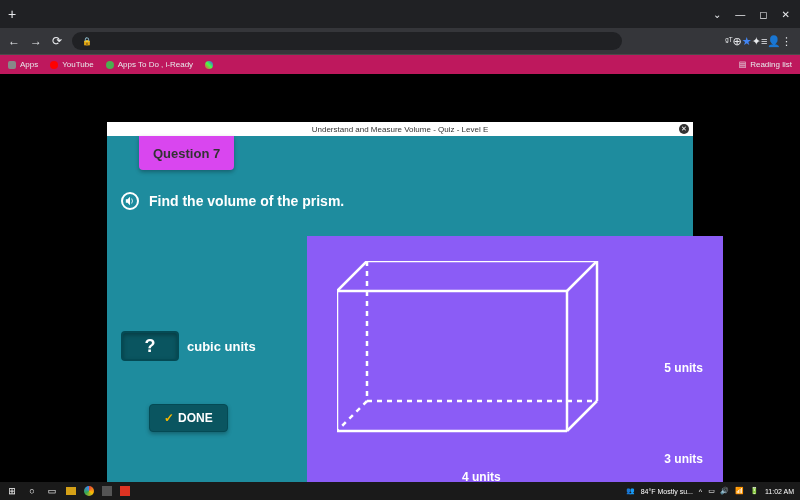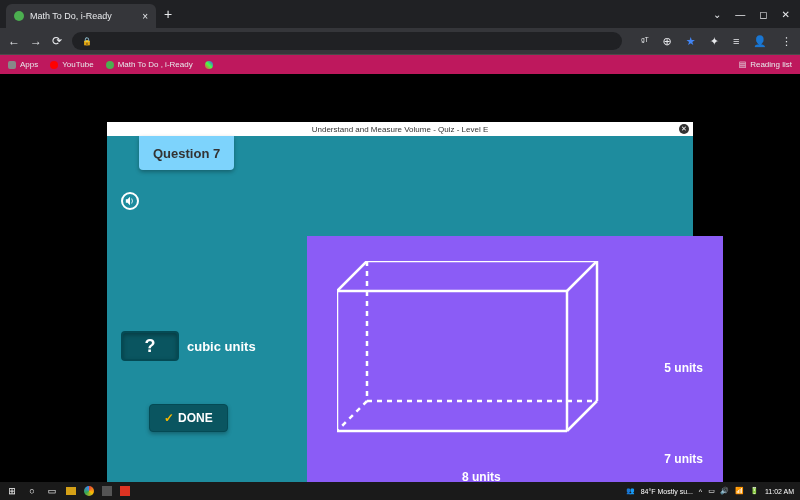--- a/index.html
+++ b/index.html
@@ -12,37 +12,37 @@
 .tab-title { color: #e8eaed; font-size: 9px; flex: 1; }
 .tab-close { color: #e8eaed; font-size: 10px; cursor: pointer; }
 .new-tab { color: #e8eaed; font-size: 14px; margin-left: 8px; cursor: pointer; }
 .win-controls { margin-left: auto; display: flex; gap: 14px; padding-right: 10px; color: #e8eaed; font-size: 10px; }
 
 .addr-bar { background: #35363a; height: 26px; display: flex; align-items: center; padding: 0 8px; gap: 10px; }
 .nav-btn { color: #e8eaed; font-size: 12px; cursor: pointer; }
 .url-box { background: #202124; border-radius: 12px; flex: 1; height: 18px; display: flex; align-items: center; padding: 0 10px; gap: 6px; max-width: 550px; }
 .lock { color: #9aa0a6; font-size: 8px; }
 .url-text { color: #e8eaed; font-size: 9px; }
-.addr-right { margin-left: auto; display: flex; gap: 14px; color: #e8eaed; font-size: 11px; align-items: center; }
+.addr-right { margin-left: auto; display: flex; gap: 0; color: #e8eaed; font-size: 11px; align-items: center; }
 .star { color: #4285f4; }
 
 .bookmarks { background: #be185d; height: 20px; display: flex; align-items: center; padding: 0 8px; gap: 12px; border-top: 1px solid #4a4a4a; }
 .bm-item { color: #e8eaed; font-size: 8px; display: flex; align-items: center; gap: 4px; cursor: pointer; }
 .bm-icon { width: 8px; height: 8px; border-radius: 2px; }
 .bm-right { margin-left: auto; }
 
 
 .content { background: #000; height: 408px; position: relative; }
 .quiz-frame { position: absolute; left: 107px; top: 0; width: 586px; height: 408px; background: #fff; margin-top: 48px; }
 .quiz-header { background: #fff; height: 14px; display: flex; align-items: center; justify-content: center; position: relative; }
 .quiz-title { font-size: 8px; color: #333; }
 .close-x { position: absolute; right: 4px; width: 10px; height: 10px; background: #333; border-radius: 50%; color: #fff; font-size: 7px; display: flex; align-items: center; justify-content: center; cursor: pointer; }
 
 .quiz-body { background: #1e8c9e; height: 356px; position: relative; }
-.q-tab { position: absolute; left: 32px; top: 0; background: #7dd3fc; padding: 8px 14px; border-radius: 0 0 4px 4px; box-shadow: 0 2px 4px rgba(0,0,0,0.3); }
+.q-tab { position: absolute; left: 32px; top: 0; background: #d946ef; padding: 8px 14px; border-radius: 0 0 4px 4px; box-shadow: 0 2px 4px rgba(0,0,0,0.3); }
 .q-tab-text { font-weight: bold; font-size: 13px; color: #333; }
 
 .prompt-row { position: absolute; left: 14px; top: 56px; display: flex; align-items: center; gap: 10px; }
 .speaker { width: 18px; height: 18px; border: 2px solid #fff; border-radius: 50%; display: flex; align-items: center; justify-content: center; cursor: pointer; }
 .speaker svg { width: 10px; height: 10px; }
 .prompt-text { color: #fff; font-weight: bold; font-size: 14px; }
 
 .answer-area { position: absolute; left: 14px; top: 195px; display: flex; align-items: center; gap: 8px; }
 .answer-input { background: #0a5560; border: 2px solid #044a54; border-radius: 4px; width: 58px; height: 30px; color: #fff; font-size: 18px; font-weight: bold; display: flex; align-items: center; justify-content: center; cursor: text; box-shadow: inset 0 2px 4px rgba(0,0,0,0.3); }
 .answer-label { color: #ffffff; font-weight: bold; font-size: 13px; }
@@ -65,25 +65,20 @@
 
 
 .taskbar { position: absolute; bottom: 0; left: 0; right: 0; height: 18px; background: #1a1a1a; display: flex; align-items: center; padding: 0 6px; gap: 8px; }
 .tb-icon { width: 12px; height: 12px; display: flex; align-items: center; justify-content: center; color: #fff; font-size: 9px; cursor: pointer; }
 .tb-right { margin-left: auto; display: flex; align-items: center; gap: 6px; color: #fff; font-size: 7px; }
 </style>
 </head>
 <body>
 
 <div class="browser-top">
-  <div class="tab">
-    <div class="tab-icon"></div>
-    <div class="tab-title">Math To Do, i-Ready</div>
-    <div class="tab-close">×</div>
-  </div>
   <div class="new-tab">+</div>
   <div class="win-controls">
     <span>⌄</span>
     <span>—</span>
     <span>◻</span>
     <span>✕</span>
   </div>
 </div>
 
 <div class="addr-bar">
@@ -108,21 +103,21 @@
   <div class="bm-item">
     <div class="bm-icon" style="background:#888"></div>
     <span>Apps</span>
   </div>
   <div class="bm-item">
     <div class="bm-icon" style="background:#f00;border-radius:50%"></div>
     <span>YouTube</span>
   </div>
   <div class="bm-item">
     <div class="bm-icon" style="background:#4caf50;border-radius:50%"></div>
-    <span>Math To Do , i-Ready</span>
+    <span>Apps To Do , i-Ready</span>
   </div>
   <div class="bm-item">
     <div class="bm-icon" style="background:linear-gradient(45deg,#f44,#4f4,#44f);border-radius:50%"></div>
   </div>
   <div class="bm-item bm-right">
     <span>▤</span>
     <span>Reading list</span>
   </div>
 </div>
 
@@ -138,20 +133,21 @@
         <span class="q-tab-text">Question 7</span>
       </div>
 
       <div class="prompt-row">
         <div class="speaker">
           <svg viewBox="0 0 12 12">
             <path d="M1 4 L3 4 L6 1 L6 11 L3 8 L1 8 Z" fill="#fff"></path>
             <path d="M8 3 Q10 6 8 9" stroke="#fff" fill="none" stroke-width="1"></path>
           </svg>
         </div>
+        <span class="prompt-text">Find the volume of the prism.</span>
       </div>
 
       <div class="answer-area">
         <div class="answer-input">
           <span>?</span>
         </div>
         <span class="answer-label">cubic units</span>
       </div>
 
       <div class="done-btn">
@@ -168,22 +164,22 @@
           <line x1="30" y1="0" x2="260" y2="0" stroke="#fff" stroke-width="2.5"></line>
           <line x1="260" y1="0" x2="260" y2="140" stroke="#fff" stroke-width="2.5"></line>
           <line x1="0" y1="30" x2="30" y2="0" stroke="#fff" stroke-width="2.5"></line>
           <line x1="230" y1="30" x2="260" y2="0" stroke="#fff" stroke-width="2.5"></line>
           <line x1="230" y1="170" x2="260" y2="140" stroke="#fff" stroke-width="2.5"></line>
           <line x1="30" y1="0" x2="30" y2="140" stroke="#fff" stroke-width="2.5" stroke-dasharray="5,5"></line>
           <line x1="30" y1="140" x2="260" y2="140" stroke="#fff" stroke-width="2.5" stroke-dasharray="5,5"></line>
           <line x1="30" y1="140" x2="0" y2="170" stroke="#fff" stroke-width="2.5" stroke-dasharray="5,5"></line>
         </svg>
         <div class="dim-5">5 units</div>
-        <div class="dim-2">7 units</div>
-        <div class="dim-8">8 units</div>
+        <div class="dim-2">3 units</div>
+        <div class="dim-8">4 units</div>
       </div>
     </div>
 
     <div class="quiz-footer">
       <div class="foot-btn">←</div>
       <div class="foot-btn" style="background:#888">❚❚</div>
       <div class="foot-btn">→</div>
       <div class="progress-wrap">
         <div class="progress-bar">
           <div class="progress-fill"></div>

